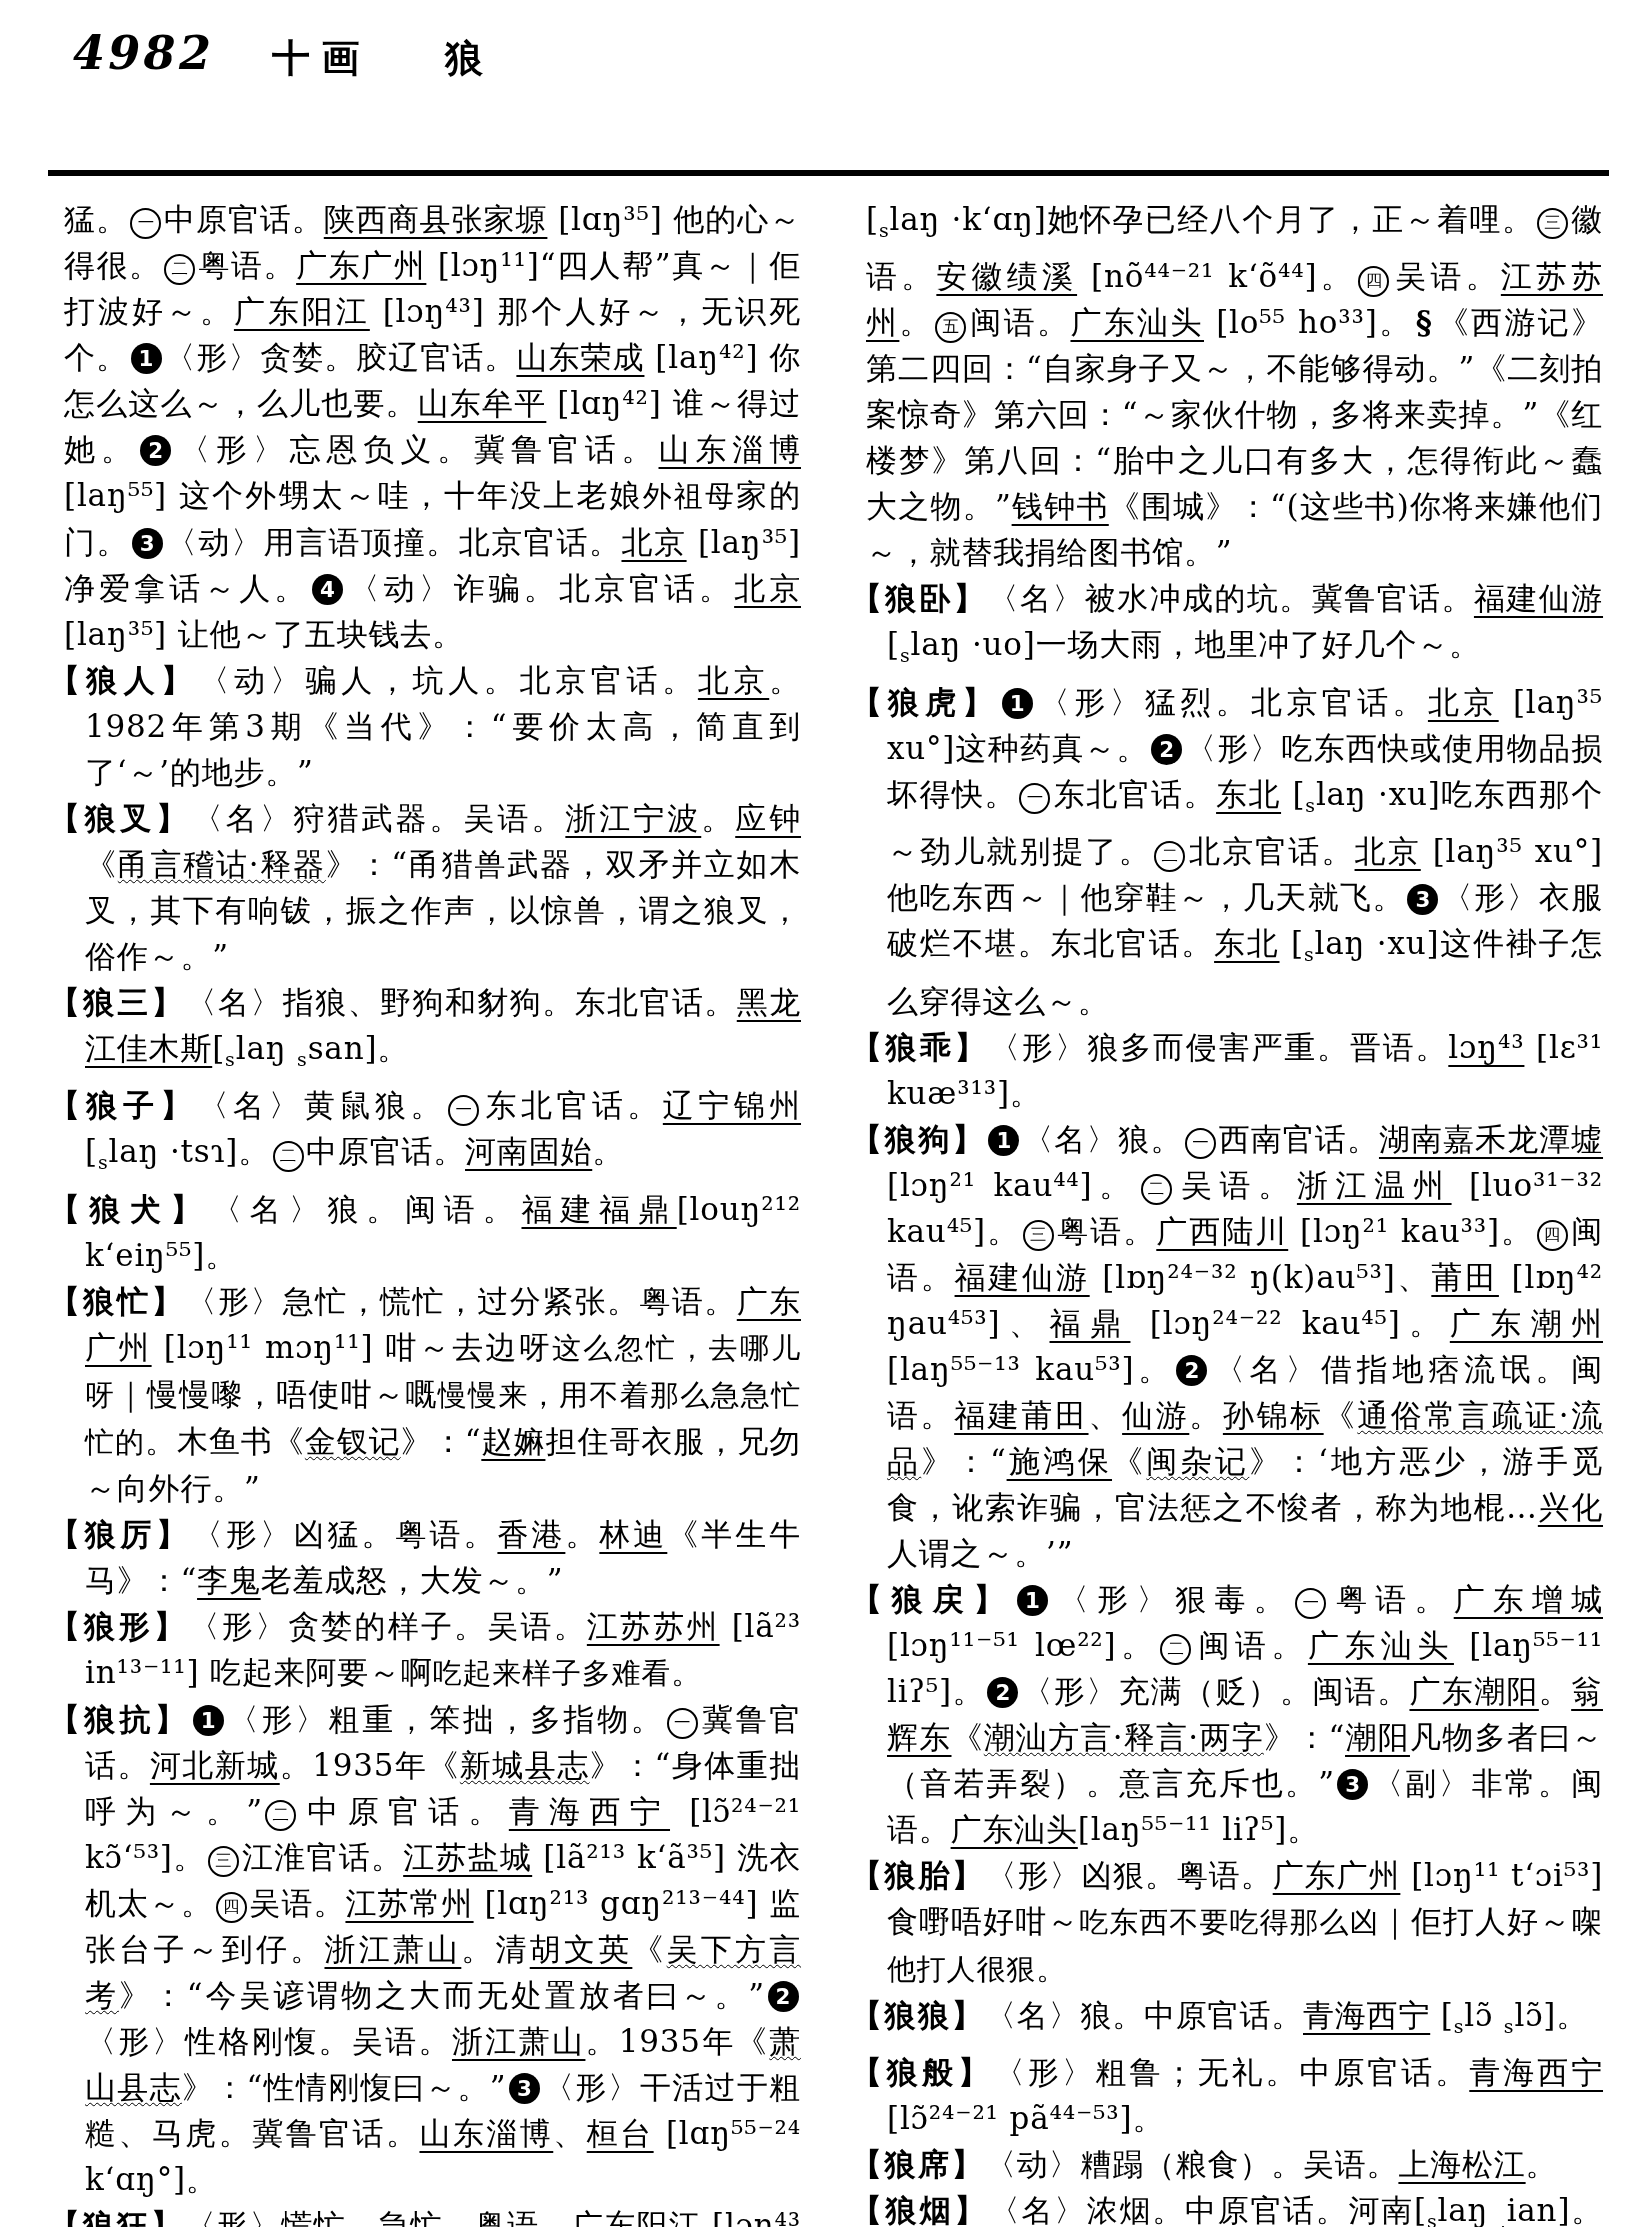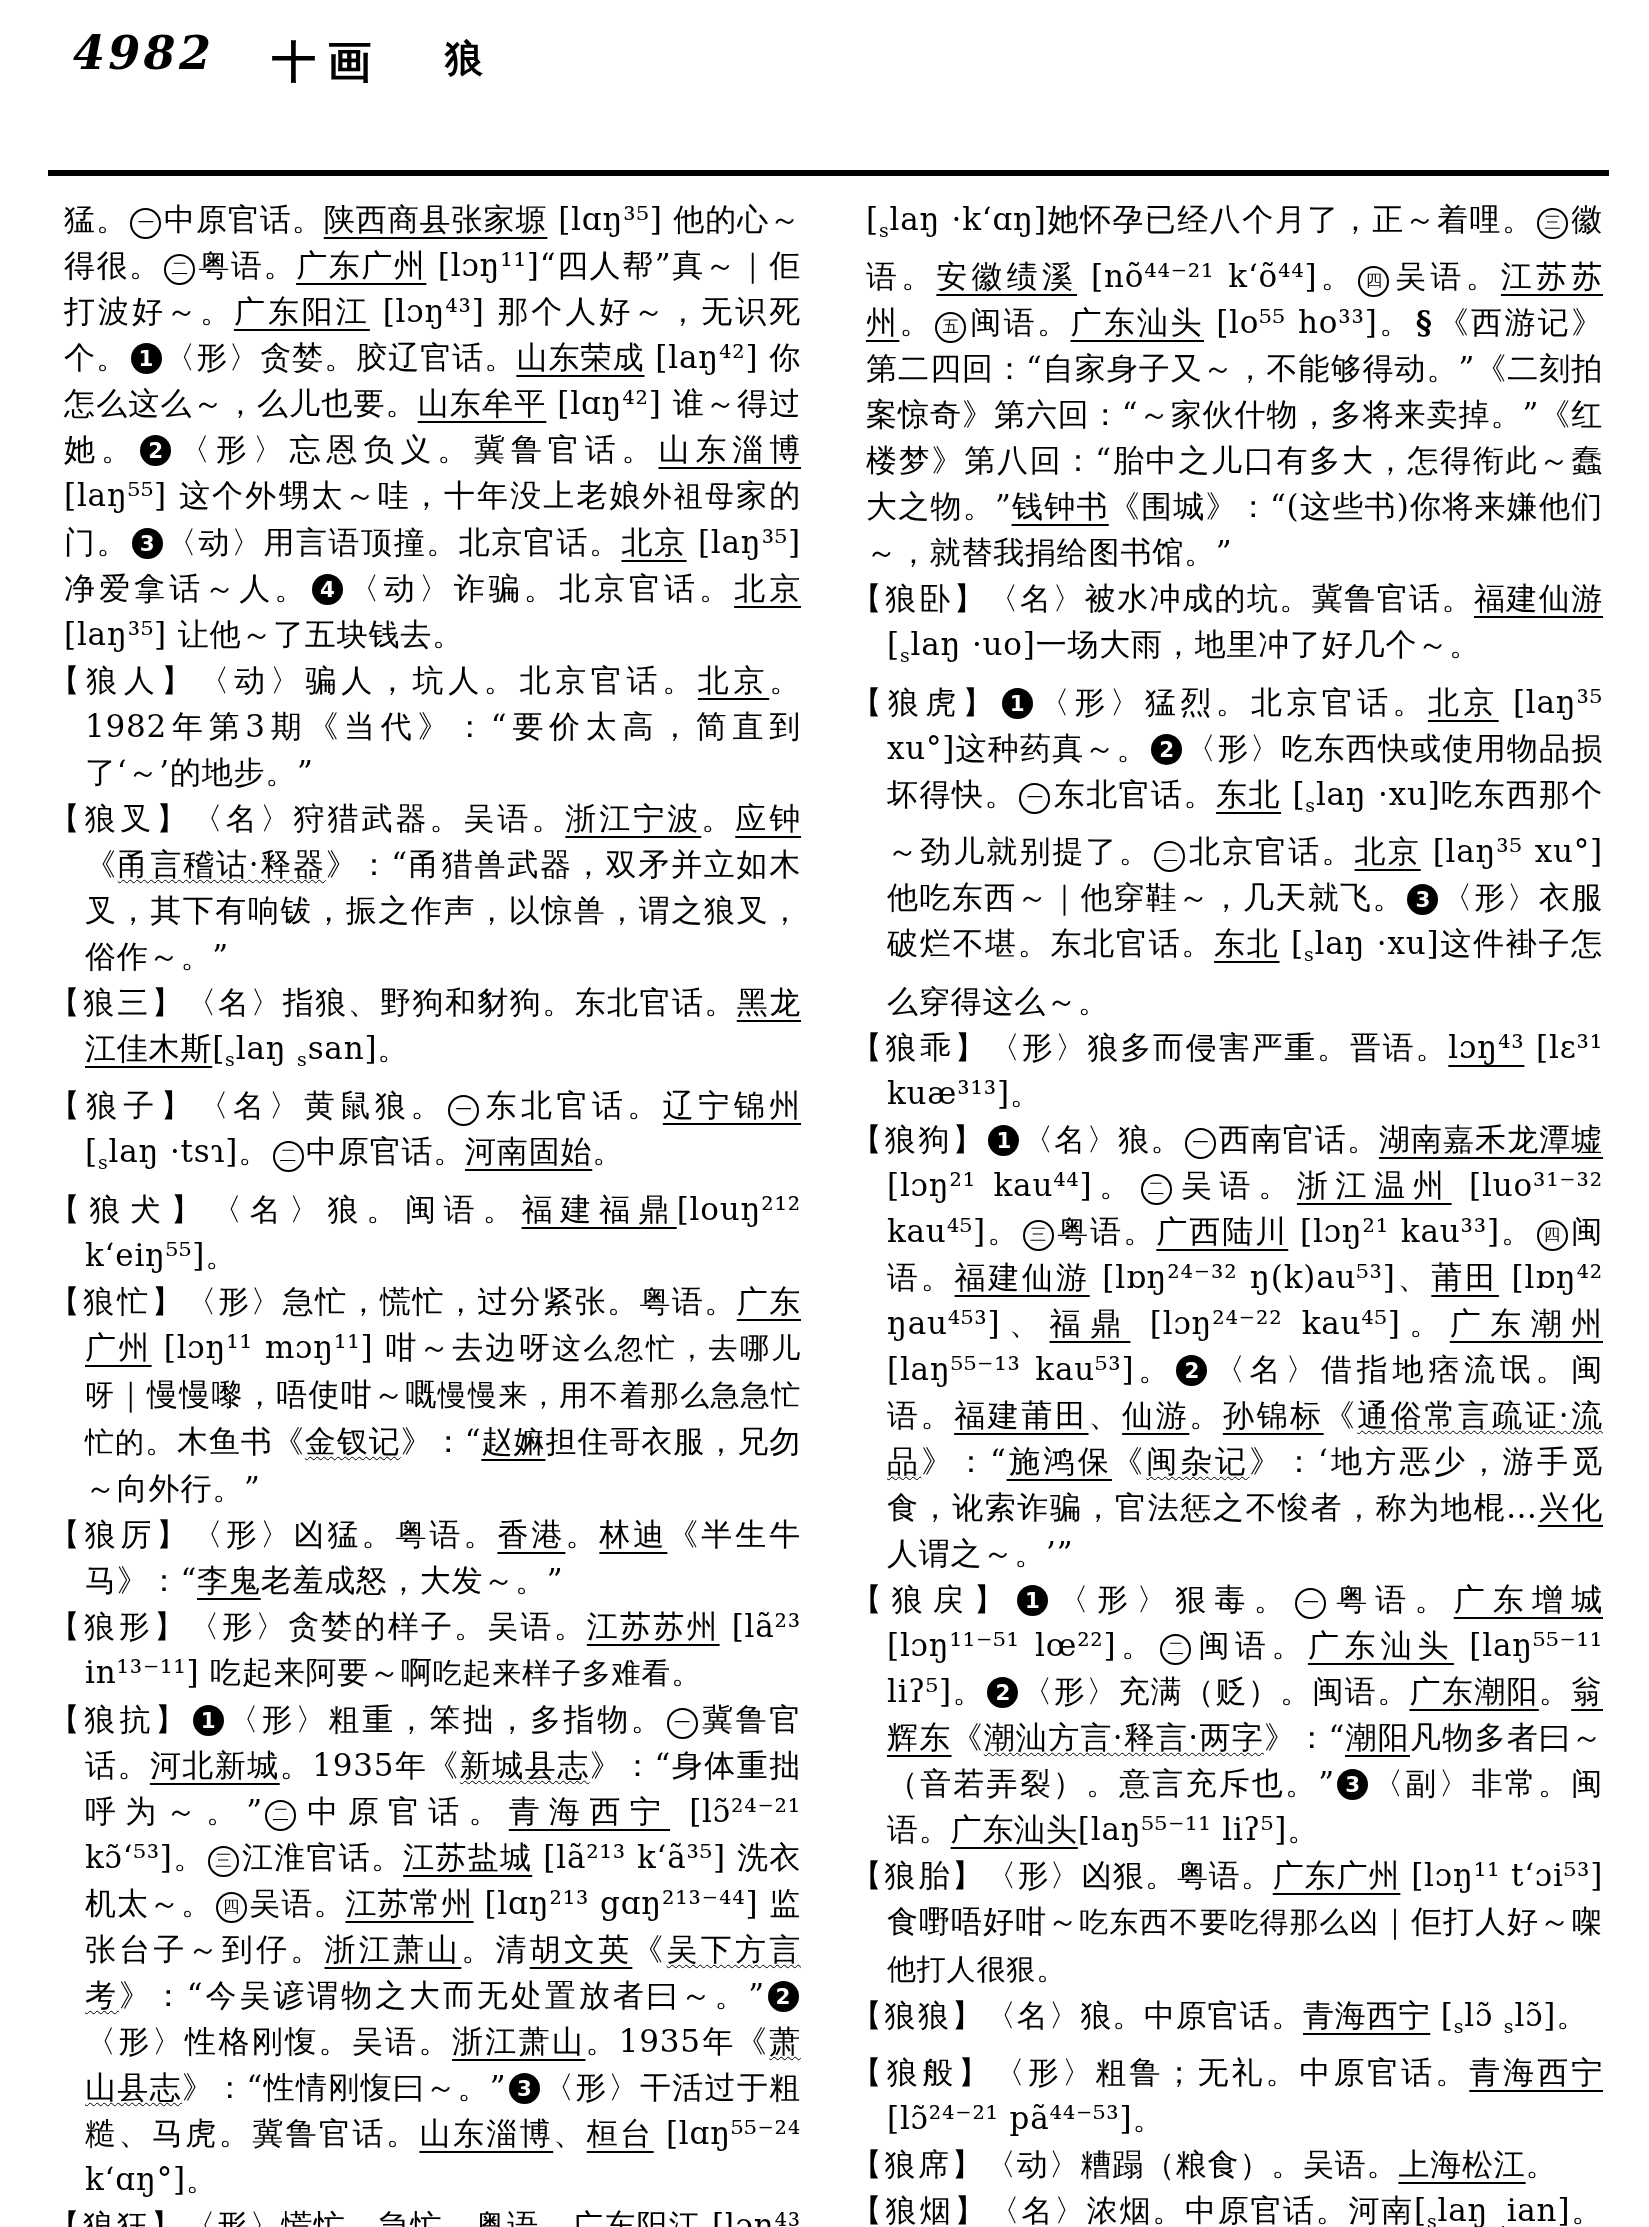--- a/index.html
+++ b/index.html
@@ -4,33 +4,33 @@
 <style>
   html,body{margin:0;padding:0;}
   body{
     width:1650px;height:2227px;background:#ffffff;color:#000;
     font-family:"DejaVu Serif","Liberation Serif",serif;
     position:relative;overflow:hidden;
   }
   .page{position:absolute;inset:0;}
   .hdr{position:absolute;top:21.4px;left:0;width:1322px;height:140px;}
   .pgnum{position:absolute;left:73px;top:5px;font-size:46px;font-weight:bold;font-style:italic;letter-spacing:3.3px;}
-  .sect{position:absolute;left:272px;top:11.5px;font-size:44px;font-weight:bold;letter-spacing:11.5px;}
+  .sect{position:absolute;left:272px;top:11.5px;font-size:38px;font-weight:bold;letter-spacing:11.5px;}
   .headchar{position:absolute;left:445px;top:11.5px;font-size:38px;font-weight:bold;}
   .rule{position:absolute;top:170px;left:48px;width:1561px;height:5.8px;background:#000;}
   .col{
     position:absolute;top:196px;width:752px;
     font-size:31px;line-height:46px;text-align:justify;
     letter-spacing:0.8px;
   }
   .colL{left:49px;}
   .colR{left:851px;}
   p.entry{margin:0;padding-left:36px;text-indent:-36px;}
   p.cont{padding-left:15px;text-indent:0;}
-  .hw{font-weight:400;font-family:"DejaVu Sans","Liberation Sans",sans-serif;letter-spacing:2.5px;}
+  .hw{font-weight:700;font-family:"DejaVu Sans","Liberation Sans",sans-serif;letter-spacing:2.5px;}
   .num{
     display:inline-block;width:31px;height:31px;border-radius:50%;
     background:#000;color:#fff;font-size:21.4px;line-height:31px;text-align:center;
     font-family:"DejaVu Sans","Liberation Sans",sans-serif;font-weight:bold;
     vertical-align:1.6px;margin:0 2.5px;text-indent:0;letter-spacing:0;
   }
   .circ{
     display:inline-block;width:31px;height:31px;border-radius:50%;
     border:2.5px solid #000;box-sizing:border-box;color:#000;
     font-size:16.5px;line-height:25.6px;text-align:center;

